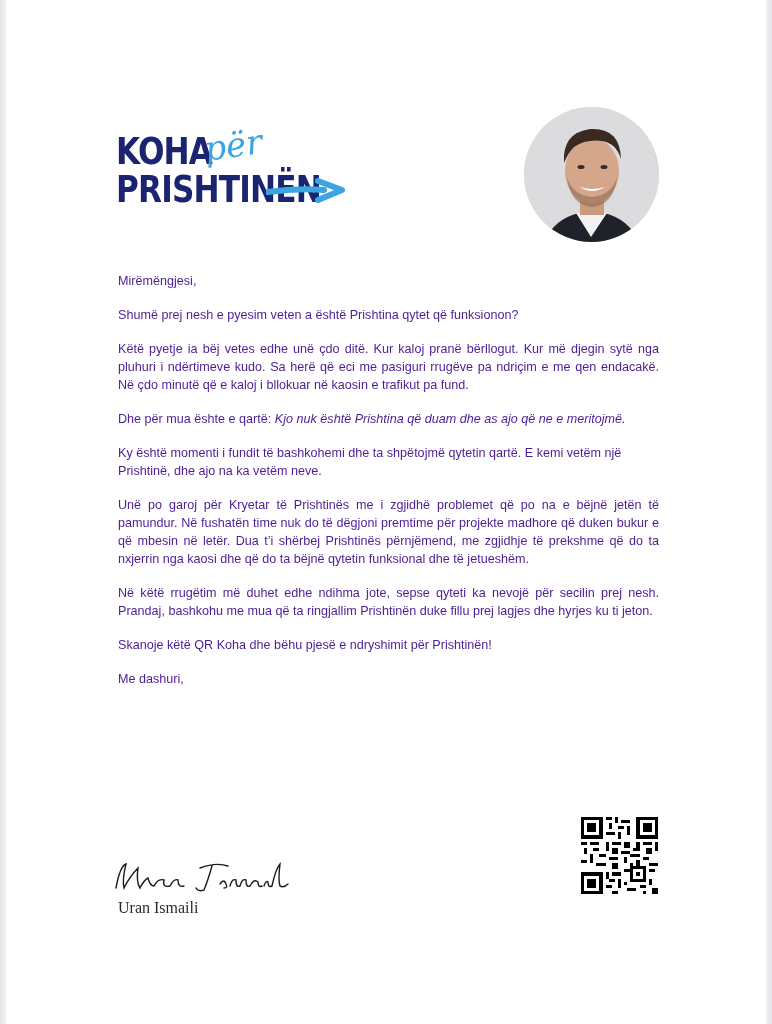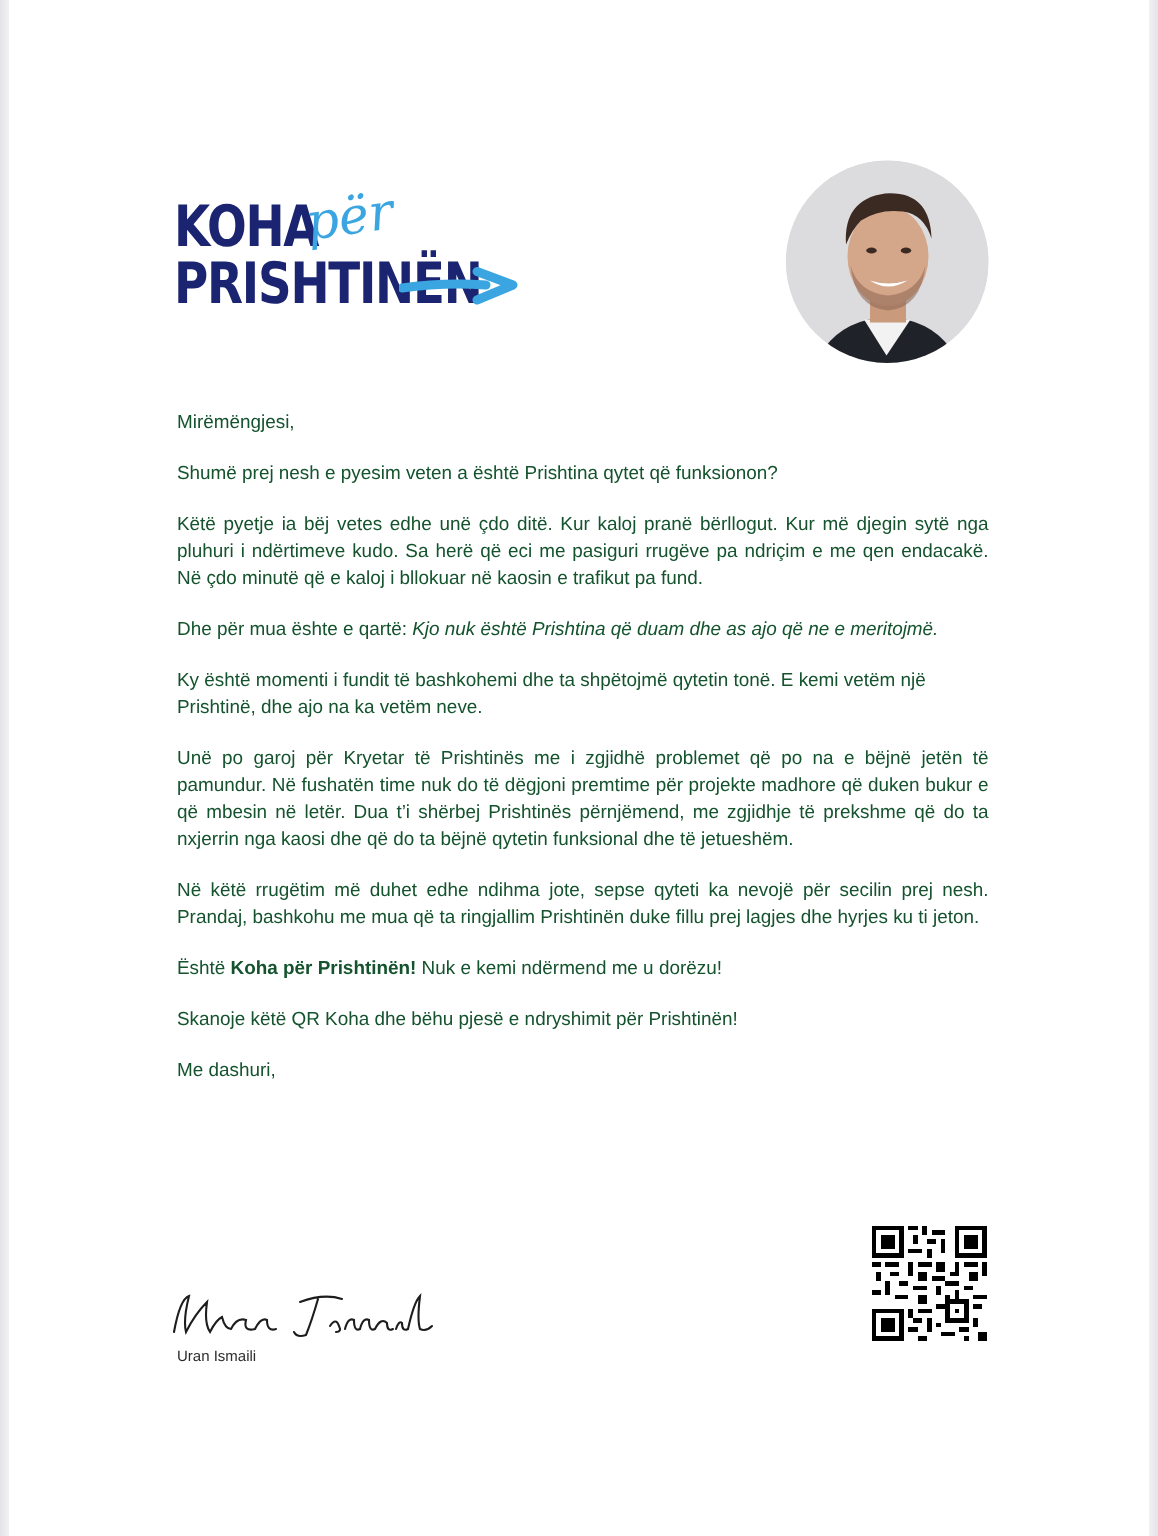--- a/index.html
+++ b/index.html
@@ -38,33 +38,33 @@
     position: absolute; left: 150px; top: 46px; width: 80px; height: 26px;
   }
 
   .portrait {
     position: absolute; left: 524px; top: 107px; width: 135px; height: 135px;
     border-radius: 50%; background: #dcdcde; overflow: hidden;
   }
 
   .letter {
     position: absolute; left: 118px; top: 272px; width: 541px;
-    font-size: 12.6px; line-height: 18px; color: #14532d;
+    font-size: 12.6px; line-height: 18px; color: #4c1d95;
   }
   .letter p { margin: 0 0 16px 0; text-align: justify; }
   .letter p.nojust { text-align: left; }
   .letter em { font-style: italic; }
   .letter b { font-weight: bold; }
 
   .signature {
     position: absolute; left: 112px; top: 858px; width: 180px; height: 38px;
   }
   .signer-name {
     position: absolute; left: 118px; top: 899px;
-    font-size: 10px; color: #2c2c2c;
+    font-size: 16px; color: #2c2c2c; font-family: Liberation Serif, serif;
   }
   .qr {
     position: absolute; left: 581px; top: 817px; width: 77px; height: 77px;
   }
 </style>
 </head>
 <body>
 
 <div class="edge-left"></div>
 <div class="edge-right"></div>
@@ -100,24 +100,23 @@
 
     <path d="M56 80 Q68 88 81 80 Q68 84 56 80 Z" fill="#ffffff"></path>
   </svg>
 </div>
 
 <div class="letter">
   <p class="nojust">Mirëmëngjesi,</p>
   <p class="nojust">Shumë prej nesh e pyesim veten a është Prishtina qytet që funksionon?</p>
   <p>Këtë pyetje ia bëj vetes edhe unë çdo ditë. Kur kaloj pranë bërllogut. Kur më djegin sytë nga pluhuri i ndërtimeve kudo. Sa herë që eci me pasiguri rrugëve pa ndriçim e me qen endacakë. Në çdo minutë që e kaloj i bllokuar në kaosin e trafikut pa fund.</p>
   <p class="nojust"><span>Dhe për mua ështe e qartë: </span><em>Kjo nuk është Prishtina që duam dhe as ajo që ne e meritojmë.</em></p>
-  <p class="nojust">Ky është momenti i fundit të bashkohemi dhe ta shpëtojmë qytetin tonë. E kemi vetëm një Prishtinë, dhe ajo na ka vetëm neve.</p>
+  <p class="nojust">Ky është momenti i fundit të bashkohemi dhe ta shpëtojmë qytetin qartë. E kemi vetëm një Prishtinë, dhe ajo na ka vetëm neve.</p>
   <p>Unë po garoj për Kryetar të Prishtinës me i zgjidhë problemet që po na e bëjnë jetën të pamundur. Në fushatën time nuk do të dëgjoni premtime për projekte madhore që duken bukur e që mbesin në letër. Dua t’i shërbej Prishtinës përnjëmend, me zgjidhje të prekshme që do ta nxjerrin nga kaosi dhe që do ta bëjnë qytetin funksional dhe të jetueshëm.</p>
   <p>Në këtë rrugëtim më duhet edhe ndihma jote, sepse qyteti ka nevojë për secilin prej nesh. Prandaj, bashkohu me mua që ta ringjallim Prishtinën duke fillu prej lagjes dhe hyrjes ku ti jeton.</p>
-  <p class="nojust"><span>Është </span><b>Koha për Prishtinën!</b><span> Nuk e kemi ndërmend me u dorëzu!</span></p>
   <p class="nojust">Skanoje këtë QR Koha dhe bëhu pjesë e ndryshimit për Prishtinën!</p>
   <p class="nojust">Me dashuri,</p>
 </div>
 
 <svg class="signature" viewBox="0 0 180 38">
   <path d="M4 30 Q8 8 14 6 Q10 22 12 30 Q18 18 26 10 Q24 24 28 30 Q32 22 36 20 Q38 28 42 28 Q46 20 52 22 Q50 30 58 28 Q62 20 66 22 Q66 30 72 28" stroke="#1d1d1d" stroke-width="1.4" fill="none" stroke-linecap="round"></path>
   <path d="M88 10 Q104 4 116 8 M100 8 Q96 22 92 32 Q86 34 84 30" stroke="#1d1d1d" stroke-width="1.4" fill="none" stroke-linecap="round"></path>
   <path d="M108 26 Q112 20 114 26 Q116 30 112 30 M118 28 Q120 20 124 22 Q124 30 128 28 Q130 20 134 22 Q134 30 138 28 Q142 20 146 24 Q146 30 150 28 M152 28 Q154 22 156 24 Q156 30 160 28 Q164 10 168 6 Q166 22 168 28 Q172 30 176 26" stroke="#1d1d1d" stroke-width="1.4" fill="none" stroke-linecap="round"></path>
 </svg>
 

